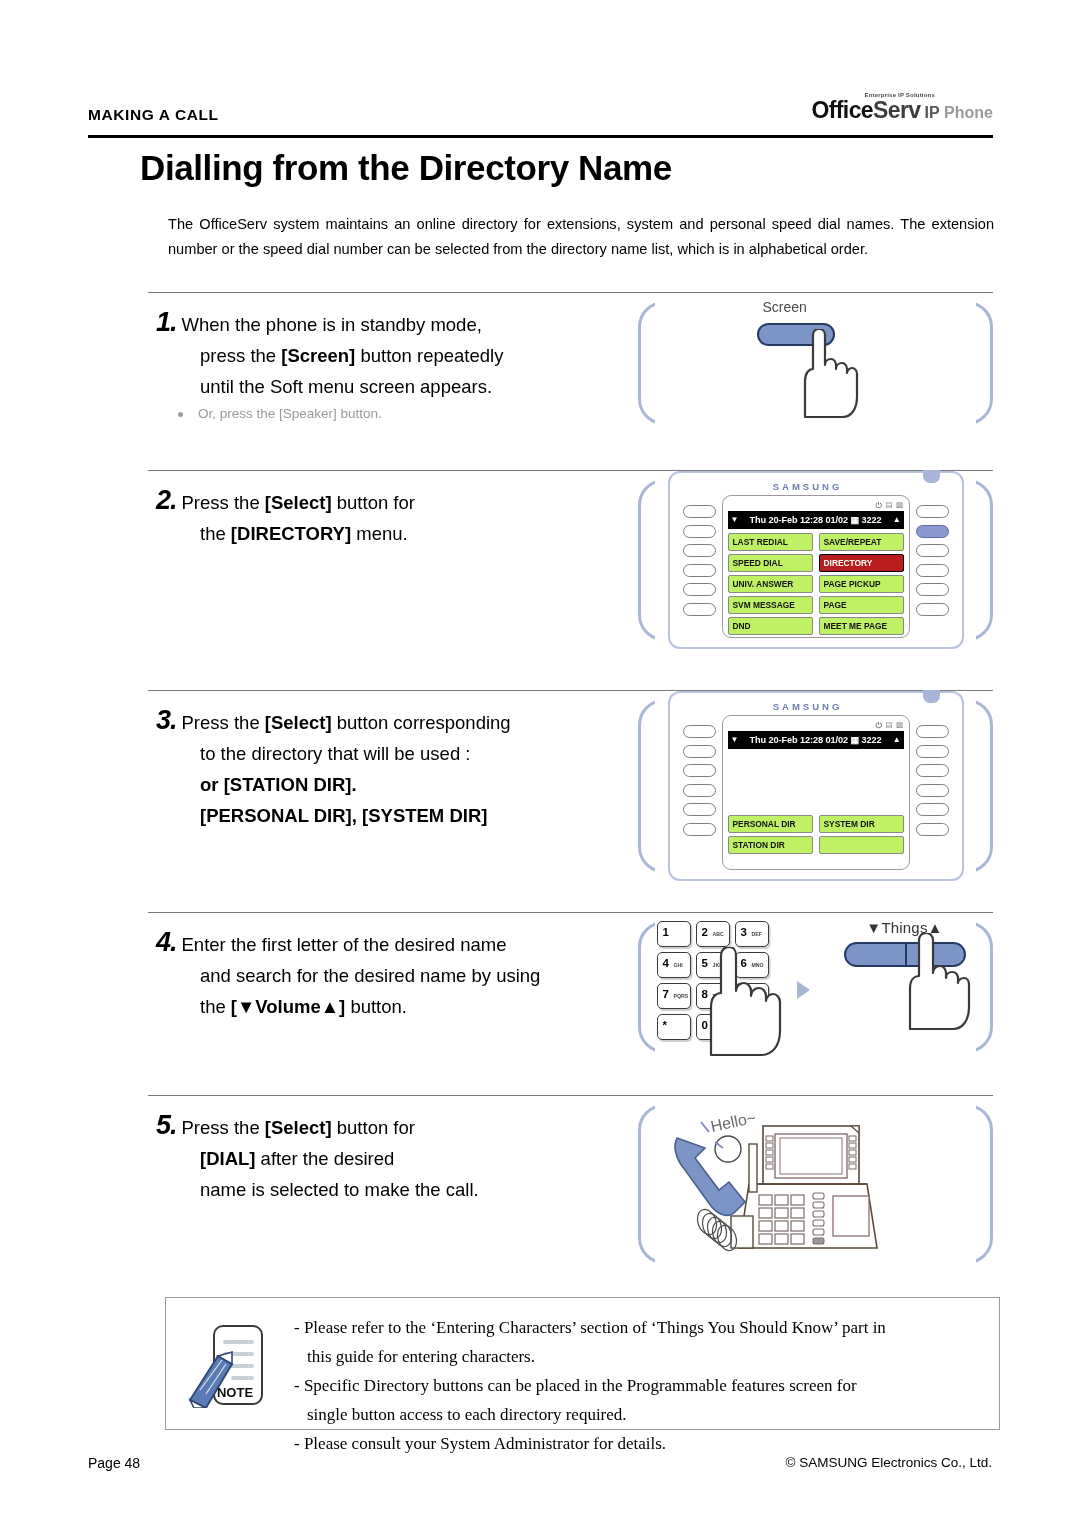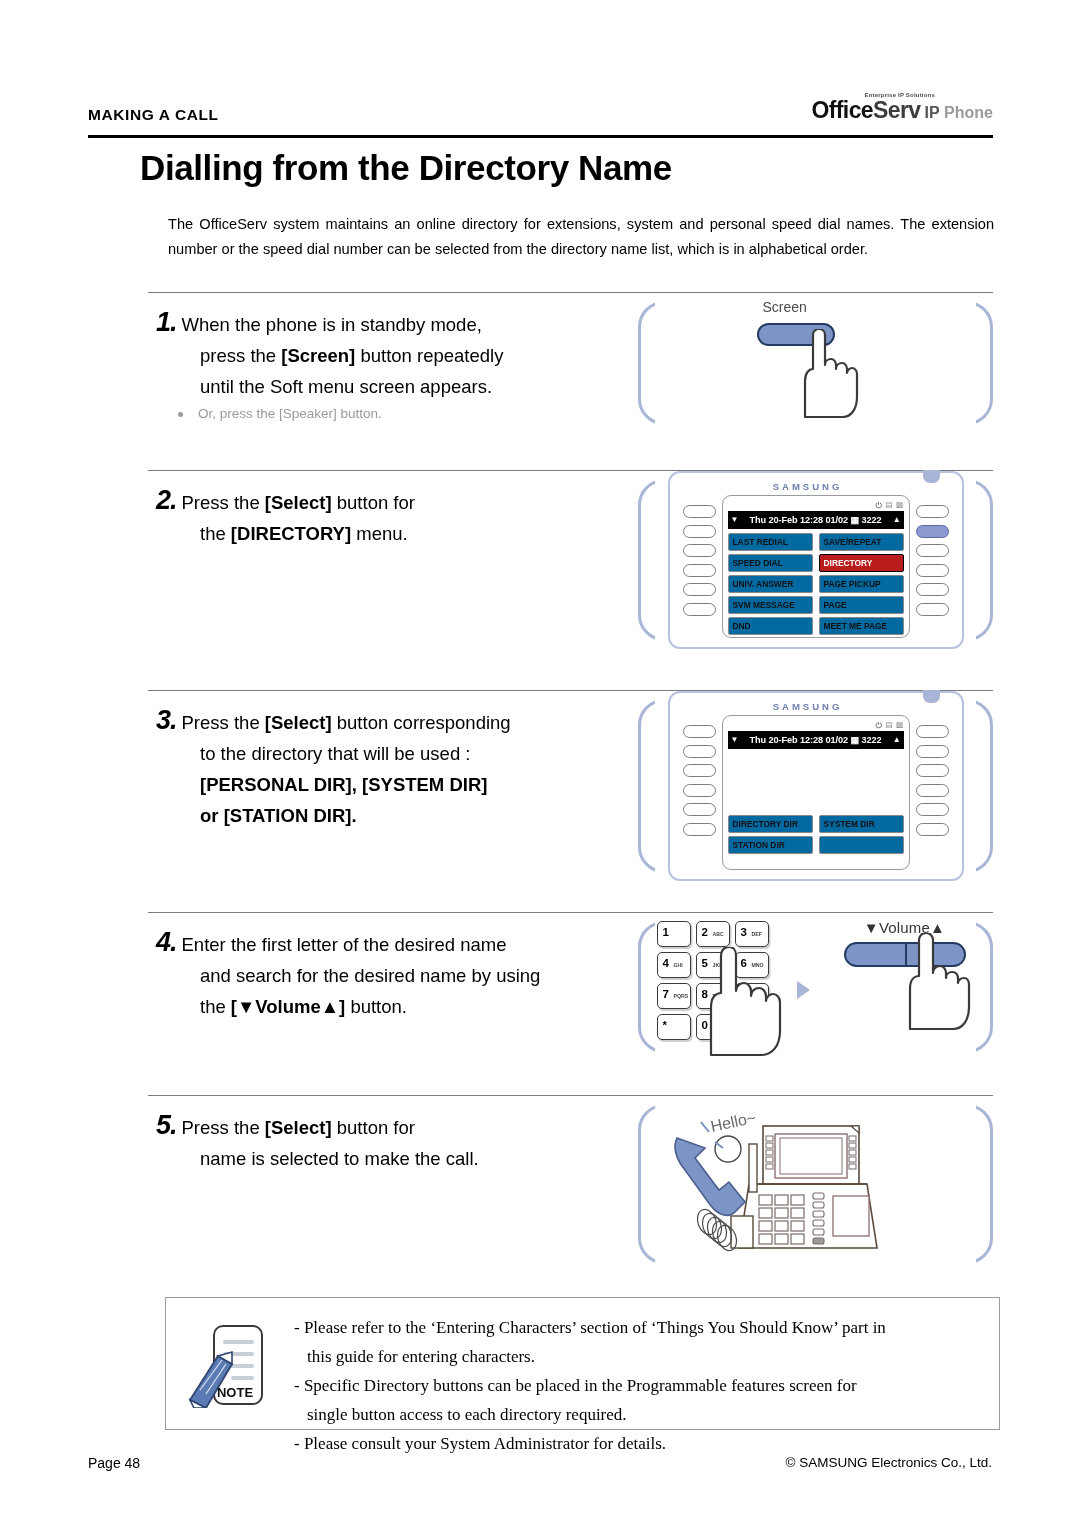--- a/index.html
+++ b/index.html
@@ -135,21 +135,21 @@
   }
   .status-bar .arrow { font-size:8px; }
   .status-bar .stext { flex:1; text-align:center; }
   .softkeys {
     display:flex; gap:6px; margin-top:4px;
   }
   .softcol { flex:1; display:flex; flex-direction:column; gap:3px; }
   .softkey {
     height:18px; border:1.1px solid #888; border-radius:2px;
     font-size:8.4px; font-weight:bold; line-height:16px;
-    padding-left:4px; color:#111; background:#0369a1;
+    padding-left:4px; color:#111; background:#bef264;
     white-space:nowrap; overflow:hidden;
   }
   .softkey.sel { background:#b91c1c; color:#fff; border-color:#000; }
   .softkey.blank { border:1.1px solid #888; }
   .lcd-spacer { height:62px; }
   .side-btns {
     position:absolute; top:32px; display:flex; flex-direction:column; gap:6.5px;
   }
   .side-btns.left { left:13px; }
   .side-btns.right { right:13px; }
@@ -314,22 +314,22 @@
         </div>
       </div>
     </div>
   </div>
 
   <div class="step" id="step3" style="top:690px; height:222px;">
     <div class="step-inner">
       <div class="step-text">
         <div class="step-line"><span class="step-num">3.</span><span>Press the </span><b>[Select]</b><span> button corresponding</span></div>
         <div class="step-line" style="padding-left:44px;"><span>to the directory that will be used :</span></div>
+        <div class="step-line" style="padding-left:44px;"><b>or [STATION DIR].</b></div>
         <div class="step-line" style="padding-left:44px;"><b>[PERSONAL DIR], [SYSTEM DIR]</b></div>
-        <div class="step-line" style="padding-left:44px;"><b>or [STATION DIR].</b></div>
       </div>
       <div class="illus">
         <div class="rounded-frame"></div>
         <div class="illus-body">
           <div class="phone-mock tall">
             <div class="mock-tab"></div>
             <div class="samsung-brand">SAMSUNG</div>
             <div class="side-btns left">
               <div class="side-btn"></div>
               <div class="side-btn"></div>
@@ -349,21 +349,21 @@
             <div class="lcd">
               <div class="lcd-icons">⏻ ▤ ▨</div>
               <div class="status-bar">
                 <span class="arrow">▼</span>
                 <span class="stext">Thu 20-Feb 12:28 01/02 ▦ 3222</span>
                 <span class="arrow">▲</span>
               </div>
               <div class="lcd-spacer"></div>
               <div class="softkeys">
                 <div class="softcol">
-                  <div class="softkey">DIRECTORY DIR</div>
+                  <div class="softkey">PERSONAL DIR</div>
                   <div class="softkey">STATION DIR</div>
                 </div>
                 <div class="softcol">
                   <div class="softkey">SYSTEM DIR</div>
                   <div class="softkey blank"></div>
                 </div>
               </div>
             </div>
           </div>
         </div>
@@ -438,39 +438,40 @@
               </div>
               <svg class="hand3" viewBox="0 0 90 112">
                 <path d="M18 108 L18 60 C18 50 23 46 28 46 L28 8 C28 3 32 0 36 0 C40 0 43 3 43 8
                          L43 44 C43 39 47 36 51 36 C55 36 58 40 58 44 L58 49 C58 44 62 41 66 41
                          C70 41 73 45 73 49 L73 54 C73 50 77 47 80 47 C84 47 87 51 87 55
                          L87 84 C87 99 79 108 68 108 Z" fill="#ffffff" stroke="#3a3a3a" stroke-width="2.2" stroke-linejoin="round"></path>
               </svg>
             </div>
             <div class="play-tri"></div>
             <div class="vol-wrap">
-              <div class="vol-label"><span>▼</span><span>Volume</span><span>▲</span></div>
+              <div class="vol-label"><span>▼</span><span>Things</span><span>▲</span></div>
               <div class="vol-rocker"></div>
               <svg class="hand2" viewBox="0 0 78 100">
                 <path d="M17 96 L17 56 C17 47 21 43 26 43 L26 7 C26 3 29 0 33 0 C37 0 40 3 40 7
                          L40 40 C40 36 43 33 47 33 C51 33 53 37 53 40 L53 45 C53 41 56 39 59 39
                          C63 39 65 42 65 46 L65 50 C65 47 68 45 71 45 C74 45 76 48 76 52
                          L76 74 C76 88 69 96 60 96 Z" fill="#ffffff" stroke="#3a3a3a" stroke-width="2.2" stroke-linejoin="round"></path>
               </svg>
             </div>
           </div>
         </div>
       </div>
     </div>
   </div>
 
   <div class="step" id="step5" style="top:1095px; height:195px;">
     <div class="step-inner">
       <div class="step-text">
         <div class="step-line"><span class="step-num">5.</span><span>Press the </span><b>[Select]</b><span> button for</span></div>
+        <div class="step-line" style="padding-left:44px;"><b>[DIAL]</b><span> after the desired</span></div>
         <div class="step-line" style="padding-left:44px;"><span>name is selected to make the call.</span></div>
       </div>
       <div class="illus">
         <div class="rounded-frame"></div>
         <div class="illus-body">
           <div class="deskphone-art">
             <svg viewBox="0 0 290 176" width="290" height="176">
 
               <path d="M78 88 L196 88 L206 152 L68 152 Z" fill="#ffffff" stroke="#5a4a3a" stroke-width="1.6"></path>
 

